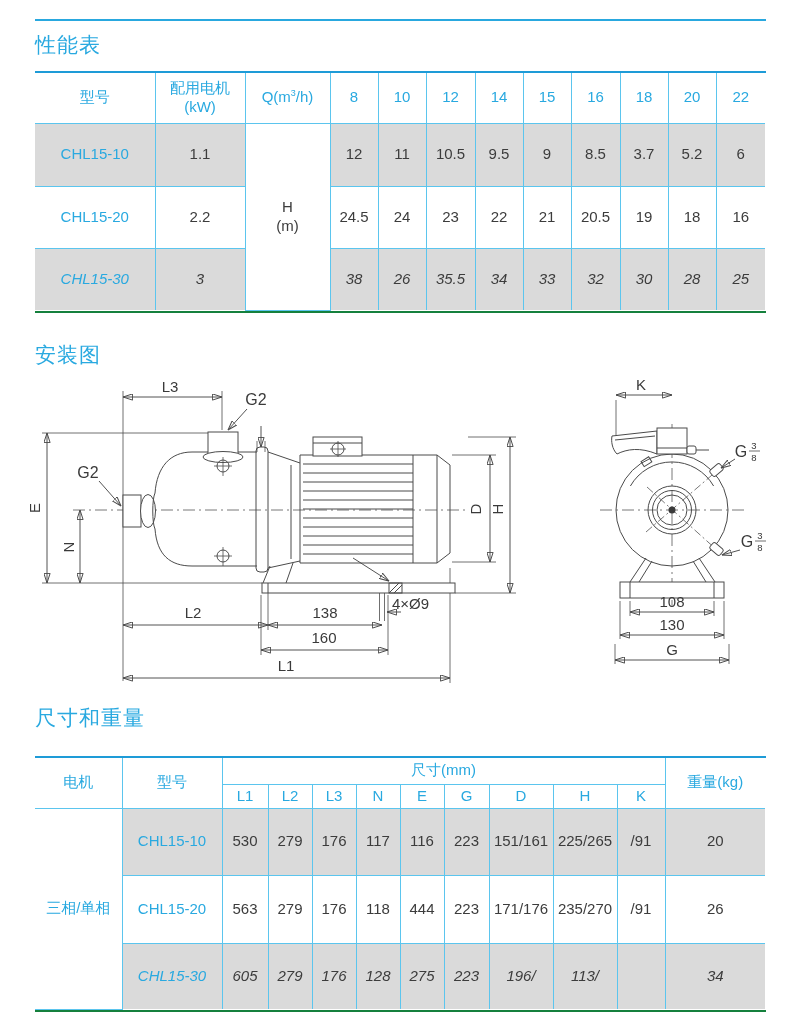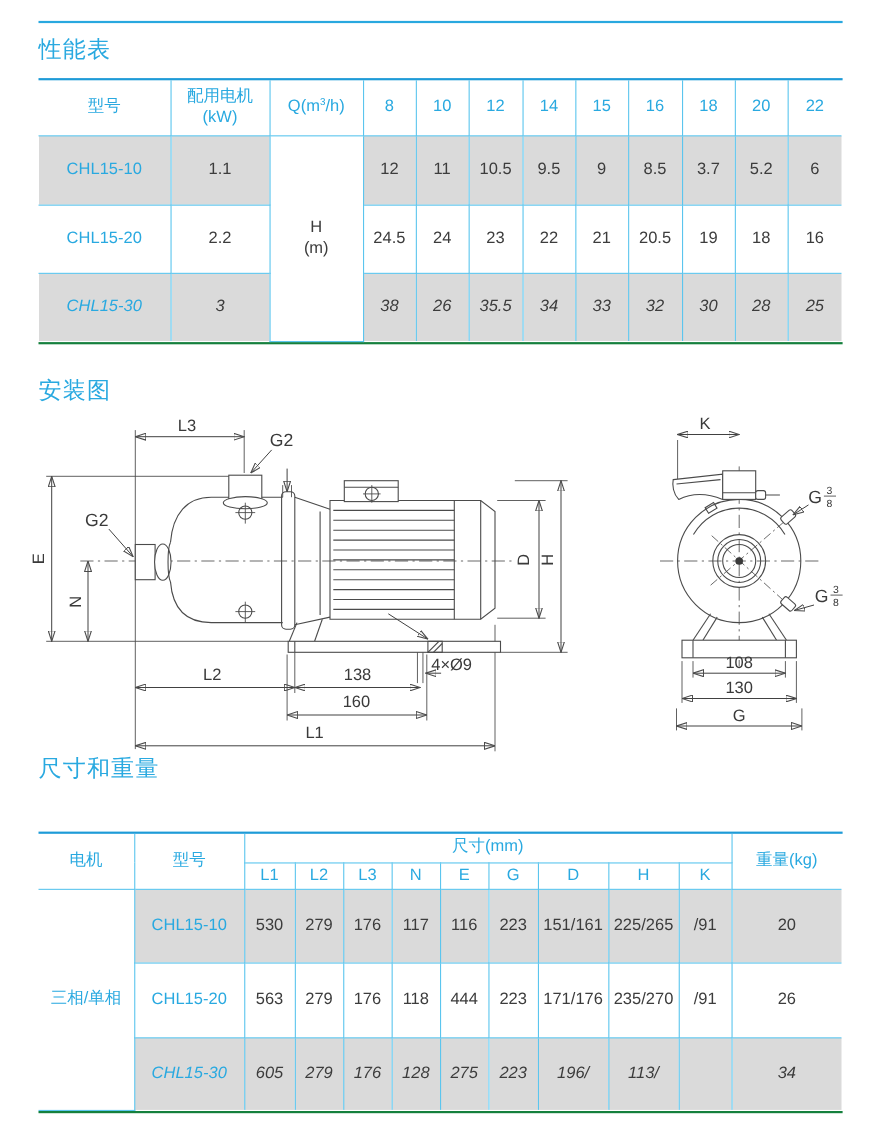--- a/index.html
+++ b/index.html
@@ -7,21 +7,21 @@
     position:relative; width:800px; height:1033px; background:#fff;
     font-family:"Liberation Sans", sans-serif; overflow:hidden;
   }
   .top-rule { position:absolute; left:35px; top:19px; width:731px; height:2px; background:#29a8df; }
   .sec-title {
     position:absolute; left:35px; color:#29a9e0; font-size:21px; font-weight:500;
     letter-spacing:1px; white-space:nowrap;
   }
   #title-performance { top:31px;text-align:right; }
   #title-installation { top:341px; }
-  #title-dimensions  { top:684px; }
+  #title-dimensions  { top:704px; }
 
   .tbl-wrap {
     position:absolute; left:35px; width:731px;
     border-top:2px solid #1e9bd7; border-bottom:2px solid #15803d;
   }
   #perf-wrap { top:71px; }
   #dims-wrap { top:756px; }
 
   table { border-collapse:collapse; table-layout:fixed; width:730px; }
   td, th {

